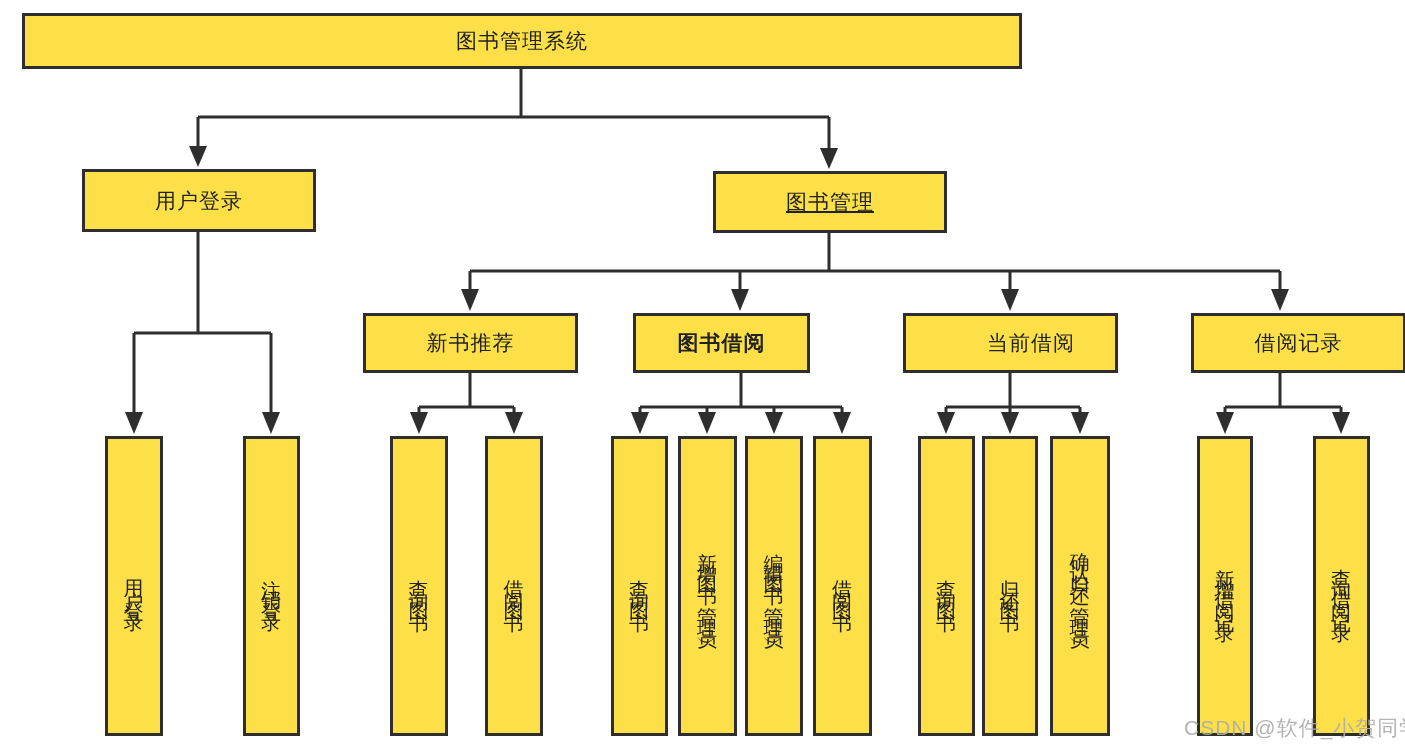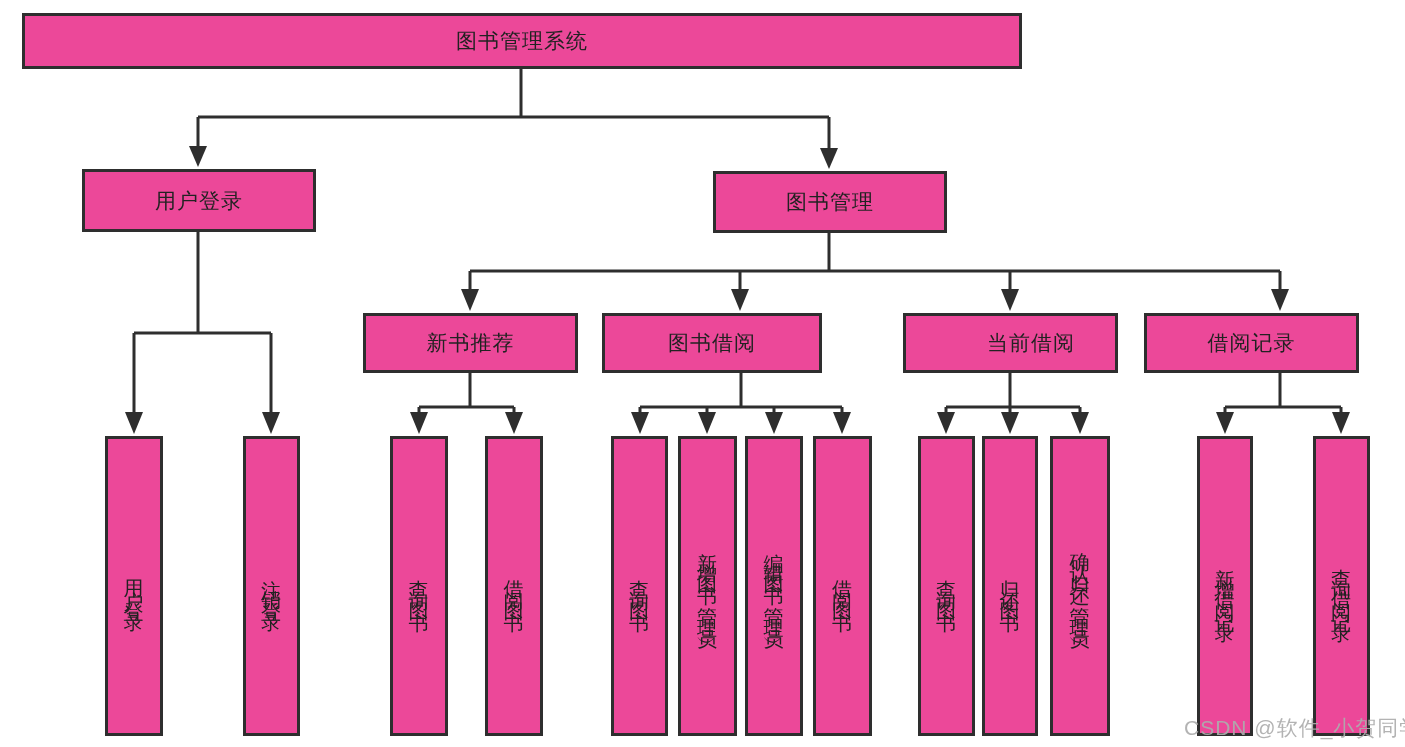--- a/index.html
+++ b/index.html
@@ -19,21 +19,21 @@
   .connectors {
     position: absolute;
     left: 0;
     top: 0;
     z-index: 1;
   }
   .node {
     position: absolute;
     box-sizing: border-box;
     border: 3px solid #2e2e2e;
-    background: #ec4899;
+    background: #fde047;
     display: flex;
     align-items: center;
     justify-content: center;
     z-index: 2;
     font-size: 21px;
     letter-spacing: 1px;
     color: #222222;
   }
   .node.leaf .vtext {
     writing-mode: vertical-rl;
@@ -93,34 +93,34 @@
     </g>
   </svg>
 
   <div class="node" style="left:22px; top:13px; width:1000px; height:56px;">
     <span>图书管理系统</span>
   </div>
 
   <div class="node" style="left:82px; top:169px; width:234px; height:63px;">
     <span>用户登录</span>
   </div>
-  <div class="node" style="left:713px; top:171px; width:234px; height:62px;">
+  <div class="node" style="left:713px; top:171px; width:234px; height:62px;text-decoration:underline;">
     <span>图书管理</span>
   </div>
 
   <div class="node" style="left:363px; top:313px; width:215px; height:60px;text-align:right;">
     <span>新书推荐</span>
   </div>
-  <div class="node" style="left:602px; top:313px; width:220px; height:60px;">
+  <div class="node" style="left:633px; top:313px; width:177px; height:60px;font-weight:bold;">
     <span>图书借阅</span>
   </div>
   <div class="node" style="left:903px; top:313px; width:215px; height:60px;padding-left:41px;">
     <span>当前借阅</span>
   </div>
-  <div class="node" style="left:1144px; top:313px; width:215px; height:60px;">
+  <div class="node" style="left:1191px; top:313px; width:215px; height:60px;">
     <span>借阅记录</span>
   </div>
 
   <div class="node leaf" style="left:105px; top:436px; width:58px; height:300px;">
     <span class="vtext">用户登录</span>
   </div>
   <div class="node leaf" style="left:243px; top:436px; width:57px; height:300px;">
     <span class="vtext">注销登录</span>
   </div>
 

